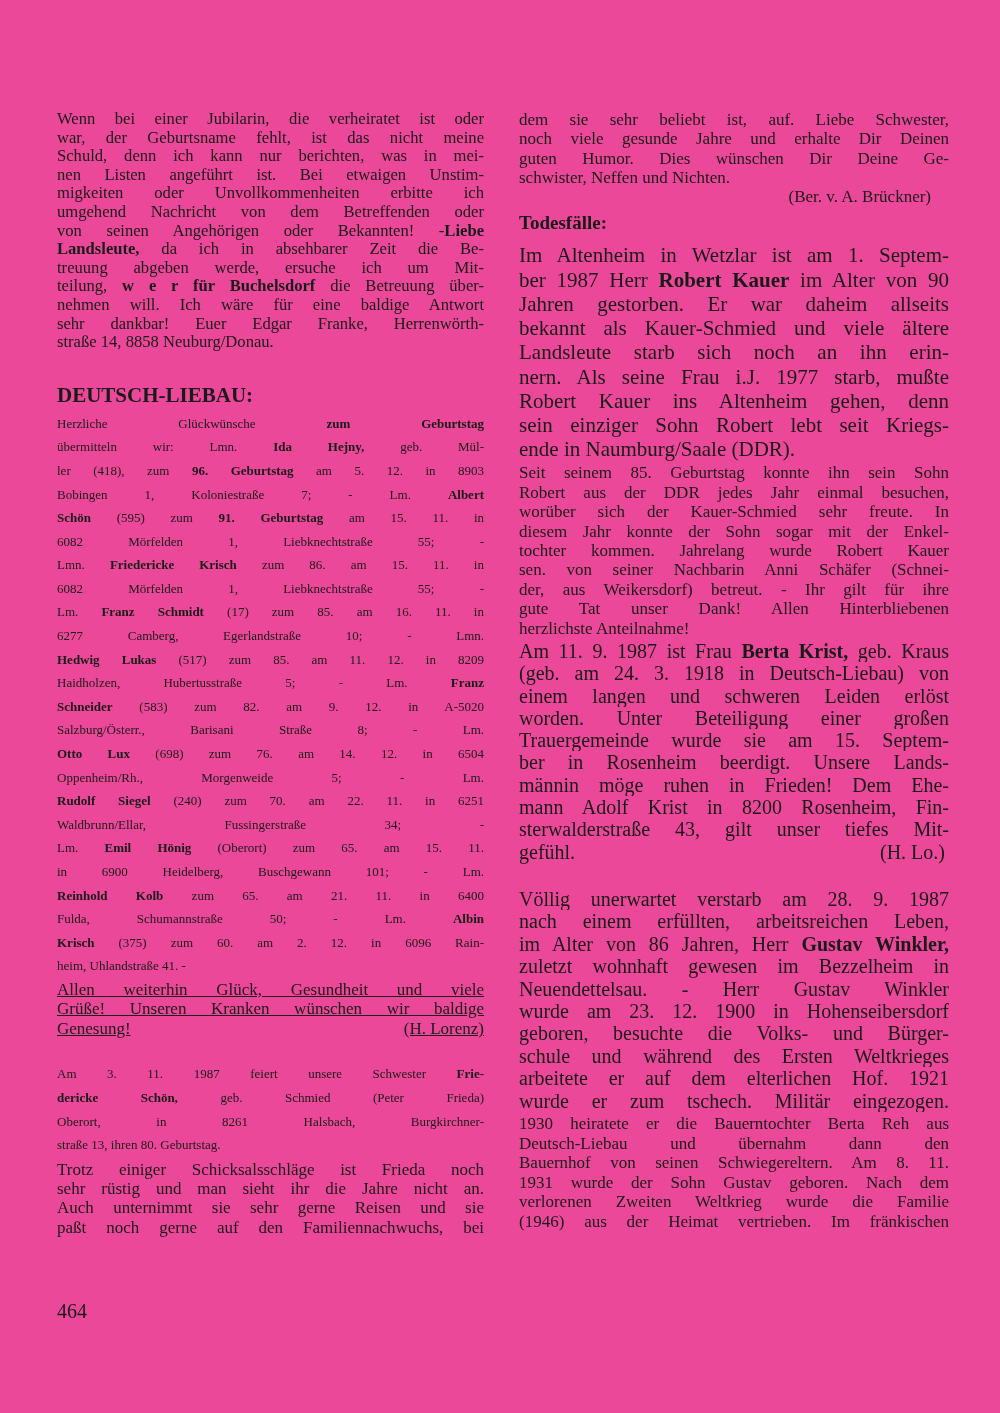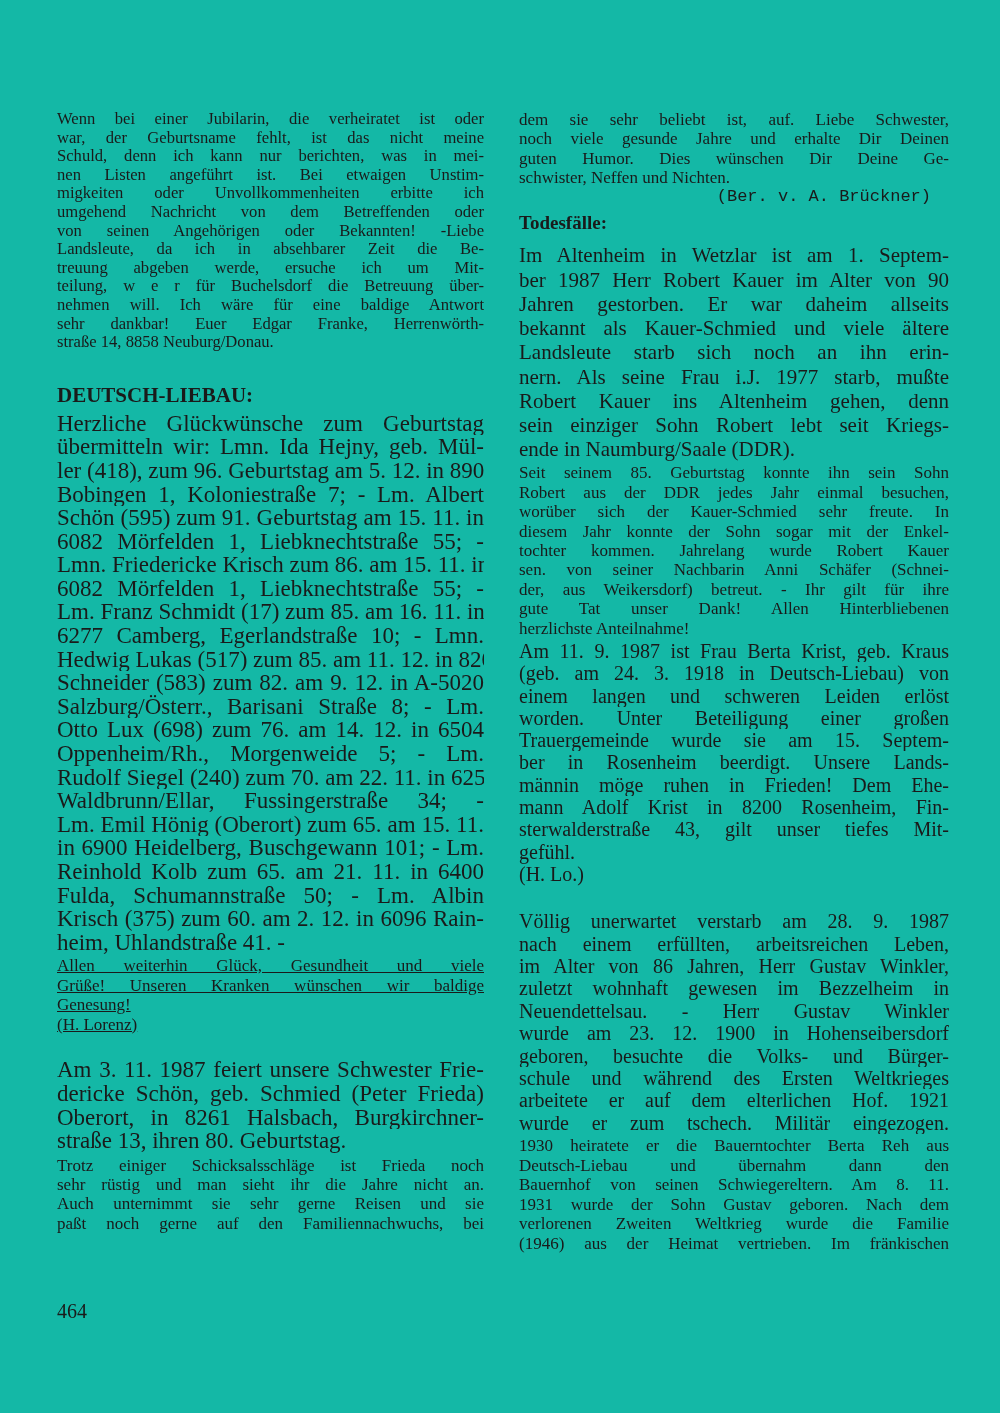--- a/index.html
+++ b/index.html
@@ -1,31 +1,31 @@
 <!DOCTYPE html>
 <html><head>
 <meta charset="utf-8">
 <style>
   html, body { margin: 0; padding: 0; background: #ffffff; }
   body { width: 1000px; height: 1413px; position: relative; overflow: hidden;
          font-family: "Liberation Serif", "DejaVu Serif", serif; color: #1a1a1a; }
-  .page { position: absolute; inset: 0; background: #14b8a6; }
+  .page { position: absolute; inset: 0; background: #ec4899; }
   .col { position: absolute; }
   .col-left { left: 57px; top: 110px; width: 427px; }
   .col-right { left: 519px; top: 110px; width: 430px; }
   .line { display: block; white-space: nowrap; text-align: justify; text-align-last: justify; overflow: hidden; }
   .sm { font-size: 16.3px; line-height: 18.4px; }
   .md { font-size: 19.6px; line-height: 22.2px; }
-  .lg { font-size: 23px; line-height: 23.6px; }
+  .lg { font-size: 13px; line-height: 23.6px; }
   .last { text-align-last: left; }
-  .right { text-align: center; text-align-last: right; font-family: Liberation Mono, monospace; }
-  .split { display: flex; justify-content: space-between; white-space: nowrap; flex-direction: column; }
+  .right { text-align: center; text-align-last: right; }
+  .split { display: flex; justify-content: space-between; white-space: nowrap; }
   .heading { font-weight: bold; font-size: 21px; line-height: 26px; }
   .heading-sm { font-weight: bold; font-size: 19px; line-height: 24px; }
-  b { font-weight: normal; margin-top: 10px; }
+  b { font-weight: bold; margin-top: 10px; }
   .page-number { position: absolute; left: 57px; top: 1300px; font-size: 20px; }
 </style>
 </head>
 <body>
 
 <div class="page">
 
   <div class="col col-left">
     <div class="sm" style="font-size:16.6px;line-height:18.6px;">
       <span class="line">Wenn bei einer Jubilarin, die verheiratet ist oder</span>
@@ -50,20 +50,21 @@
       <span class="line"><span>übermitteln wir: Lmn. </span><b>Ida Hejny,</b><span> geb. Mül-</span></span>
       <span class="line"><span>ler (418), zum </span><b>96. Geburtstag</b><span> am 5. 12. in 8903</span></span>
       <span class="line"><span>Bobingen 1, Koloniestraße 7; - Lm. </span><b>Albert</b></span>
       <span class="line"><b>Schön</b><span> (595) zum </span><b>91. Geburtstag</b><span> am 15. 11. in</span></span>
       <span class="line">6082 Mörfelden 1, Liebknechtstraße 55; -</span>
       <span class="line"><span>Lmn. </span><b>Friedericke Krisch</b><span> zum 86. am 15. 11. in</span></span>
       <span class="line">6082 Mörfelden 1, Liebknechtstraße 55; -</span>
       <span class="line"><span>Lm. </span><b>Franz Schmidt</b><span> (17) zum 85. am 16. 11. in</span></span>
       <span class="line">6277 Camberg, Egerlandstraße 10; - Lmn.</span>
       <span class="line"><b>Hedwig Lukas</b><span> (517) zum 85. am 11. 12. in 8209</span></span>
+      <span class="line"><span>Haidholzen, Hubertusstraße 5; - Lm. </span><b>Franz</b></span>
       <span class="line"><b>Schneider</b><span> (583) zum 82. am 9. 12. in A-5020</span></span>
       <span class="line">Salzburg/Österr., Barisani Straße 8; - Lm.</span>
       <span class="line"><b>Otto Lux</b><span> (698) zum 76. am 14. 12. in 6504</span></span>
       <span class="line">Oppenheim/Rh., Morgenweide 5; - Lm.</span>
       <span class="line"><b>Rudolf Siegel</b><span> (240) zum 70. am 22. 11. in 6251</span></span>
       <span class="line">Waldbrunn/Ellar, Fussingerstraße 34; -</span>
       <span class="line"><span>Lm. </span><b>Emil Hönig</b><span> (Oberort) zum 65. am 15. 11.</span></span>
       <span class="line">in 6900 Heidelberg, Buschgewann 101; - Lm.</span>
       <span class="line"><b>Reinhold Kolb</b><span> zum 65. am 21. 11. in 6400</span></span>
       <span class="line"><span>Fulda, Schumannstraße 50; - Lm. </span><b>Albin</b></span>

